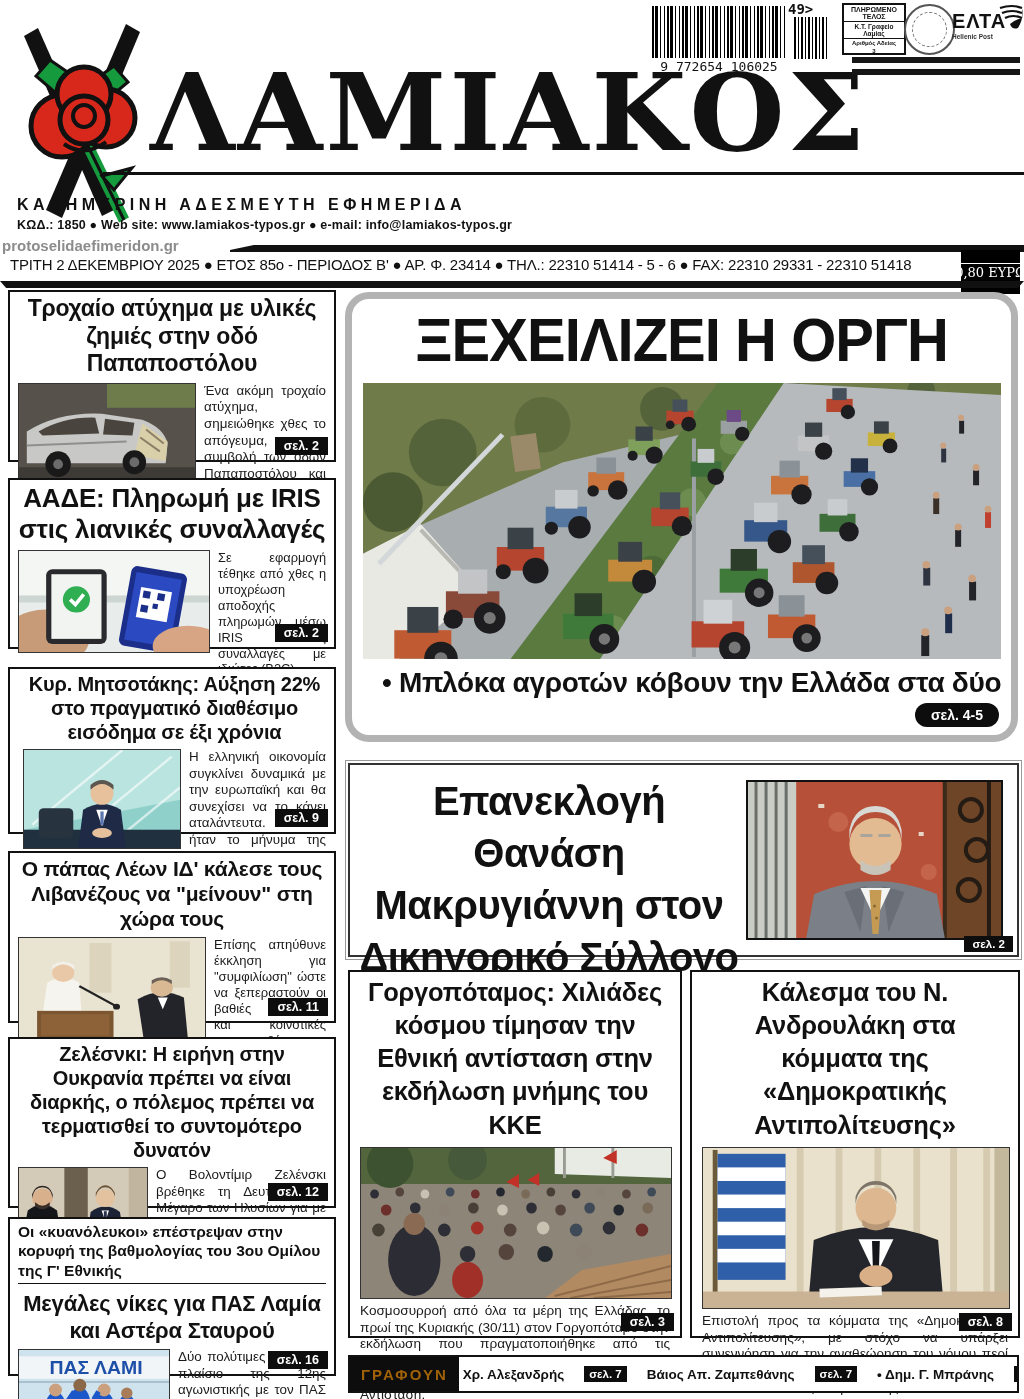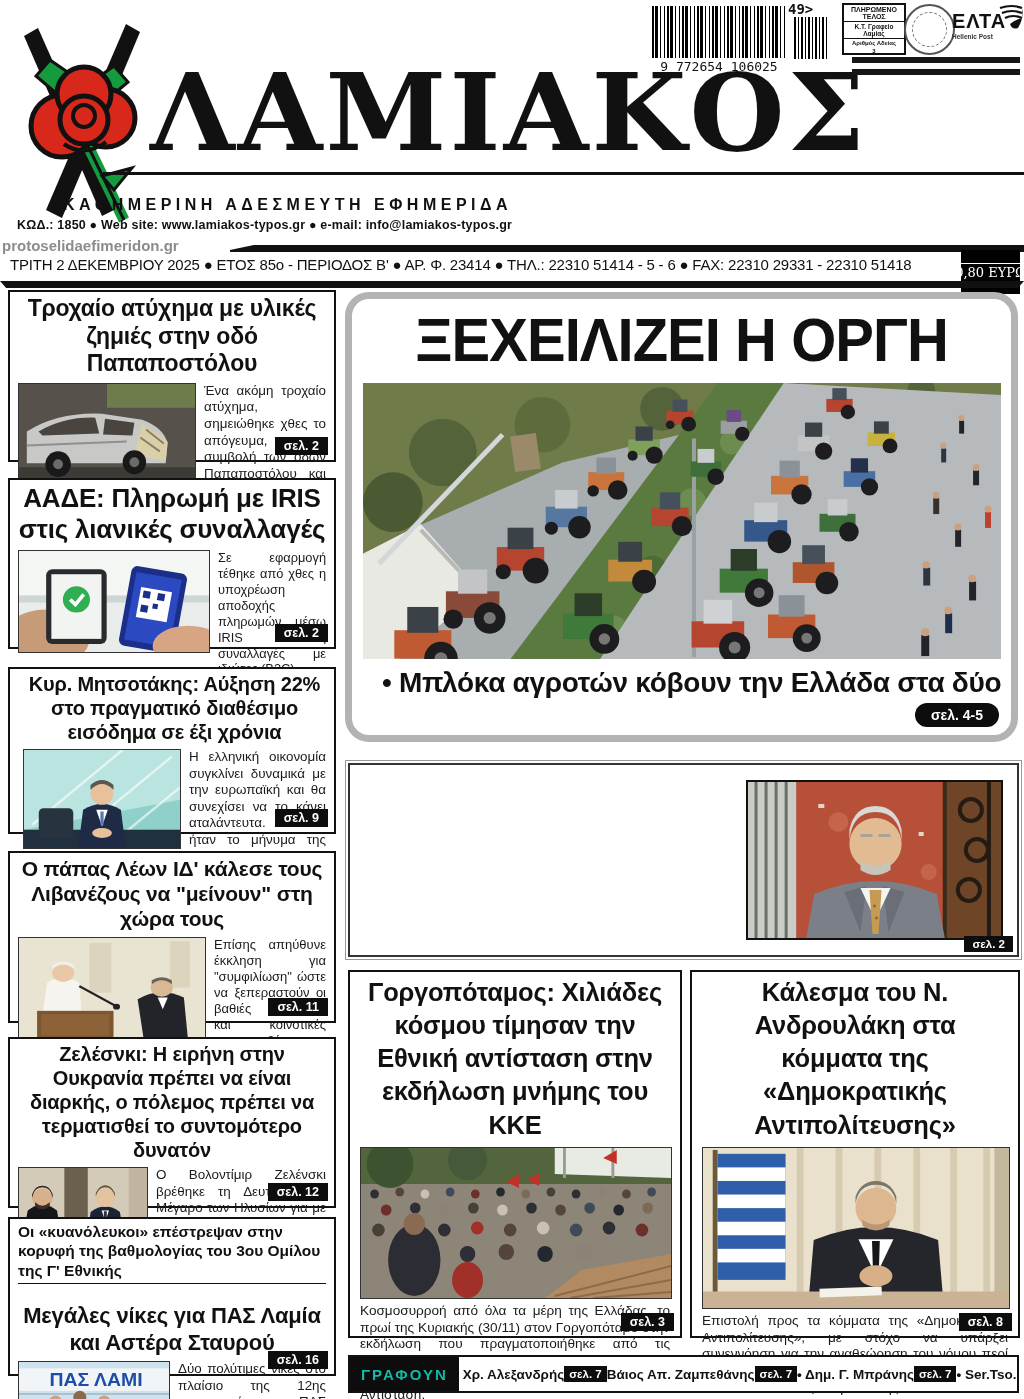--- a/index.html
+++ b/index.html
@@ -6,21 +6,21 @@
   .page{position:relative;width:1024px;height:1399px;background:#fff;margin:0 auto;
         font-family:"Liberation Sans",sans-serif;color:#111;overflow:hidden;}
   .abs{position:absolute;}
 
   
   .title1{left:150px;top:60px;width:872px;font-family:"DejaVu Serif",serif;font-weight:bold;
           font-size:106px;line-height:1;letter-spacing:3px;transform:scaleX(1.03);transform-origin:left center;white-space:nowrap;}
   .title-rule{left:103px;top:172px;width:921px;height:3px;background:#111;}
   .title2{right:10px;top:176px;font-family:"DejaVu Serif",serif;font-weight:bold;font-style:italic;
           font-size:84px;line-height:1;letter-spacing:14px;white-space:nowrap;}
-  .tagline{left:17px;top:196px;font-size:16px;font-weight:bold;letter-spacing:4.5px;margin-left:46px;}
+  .tagline{left:17px;top:196px;font-size:16px;font-weight:bold;letter-spacing:4.5px;}
   .infoline{left:17px;top:218px;font-size:12.5px;font-weight:bold;letter-spacing:.2px;}
 
   .barcode{left:652px;top:6px;width:134px;height:52px;
     background:repeating-linear-gradient(90deg,#000 0 2px,#fff 2px 3px,#000 3px 6px,#fff 6px 8px,#000 8px 9px,#fff 9px 12px,#000 12px 13px,#fff 13px 15px);}
   .barcode-num{left:648px;top:59px;width:142px;text-align:center;font-family:"DejaVu Sans Mono",monospace;font-size:13px;}
   .barcode-addon{left:788px;top:1px;font-family:"DejaVu Sans Mono",monospace;font-weight:bold;font-size:14px;}
   .barcode2{left:794px;top:17px;width:34px;height:42px;
     background:repeating-linear-gradient(90deg,#000 0 2px,#fff 2px 4px,#000 4px 5px,#fff 5px 7px);}
 
   .postalbox{left:842px;top:3px;width:60px;height:48px;border:2px solid #111;font-weight:bold;
@@ -53,21 +53,21 @@
   .aimg svg{display:block;width:100%;height:100%;}
   .abody{font-size:13.4px;line-height:1.24;text-align:justify;color:#1a1a1a;}
   .badge{position:absolute;right:6px;bottom:5px;background:#0d0d0d;color:#fff;font-weight:bold;font-size:12.5px;padding:2px 9px;white-space:nowrap;}
   .kicker{font-size:15.5px;font-weight:bold;line-height:1.25;border-bottom:1px solid #111;padding-bottom:3px;margin-bottom:2px;}
 
   .box1{top:290px;height:172px;} .box1 .ah{font-size:23px;}
   .box2{top:478px;height:171px;} .box2 .ah{font-size:26px;}
   .box3{top:667px;height:167px;padding-left:13px;} .box3 .ah{font-size:20px;}
   .box4{top:851px;height:172px;} .box4 .ah{font-size:21px;}
   .box5{top:1037px;height:171px;} .box5 .ah{font-size:20px;}
-  .box6{top:1217px;height:159px;} .box6 .ah{font-size:22px;margin-top:19px;}
+  .box6{top:1217px;height:159px;} .box6 .ah{font-size:22px;margin-top:7px;}
 
   
   .leadbox{left:345px;top:292px;width:673px;height:450px;border:7px solid #b3b3b3;border-radius:24px;box-sizing:border-box;background:#fff;}
   .leadh{margin-top:6px;text-align:center;font-weight:bold;font-size:61px;letter-spacing:-1px;transform:scaleX(.95);transform-origin:center;white-space:nowrap;}
   .leadphoto{width:638px;height:276px;margin:8px auto 0 auto;overflow:hidden;}
   .leadphoto svg{display:block;width:100%;height:100%;}
   .leadbullet{margin:8px 0 0 30px;font-size:28px;font-weight:bold;letter-spacing:-.3px;}
   .leadpill{position:absolute;right:12px;bottom:8px;background:#0d0d0d;color:#fff;font-weight:bold;font-size:14px;padding:4px 16px;border-radius:16px;}
 
   
@@ -80,22 +80,22 @@
   
   .botbox{position:absolute;top:970px;height:368px;border:2px solid #111;box-sizing:border-box;background:#fff;padding:4px 10px;}
   .botbox .ah{font-size:25.5px;line-height:1.3;}
   .botphoto{margin:5px auto 4px auto;border:1px solid #333;overflow:hidden;}
   .botphoto svg{display:block;width:100%;height:100%;}
   .botleft{left:348px;width:334px;}
   .botright{left:690px;width:330px;}
 
   
   .authbar{left:348px;top:1355px;width:671px;height:38px;border:2px solid #111;box-sizing:border-box;display:flex;align-items:stretch;background:#fff;}
-  .authlabel{background:#0d0d0d;color:#14b8a6;font-weight:bold;font-size:15px;letter-spacing:2px;display:flex;align-items:center;padding:0 11px;flex:none;}
-  .authlist{display:flex;align-items:center;padding:0 4px;gap:0;white-space:nowrap;overflow:hidden;}
+  .authlabel{background:#0d0d0d;color:#a16207;font-weight:bold;font-size:15px;letter-spacing:2px;display:flex;align-items:center;padding:0 11px;flex:none;}
+  .authlist{display:flex;align-items:center;padding:0 4px;gap:20px;white-space:nowrap;overflow:hidden;}
   .authname{font-size:13.5px;font-weight:bold;}
   .authpage{background:#0d0d0d;color:#fff;font-weight:bold;font-size:11.5px;padding:2px 5px;flex:none;}
 </style>
 </head>
 <body>
 
 <div class="page">
 
   <div class="abs" style="left:2px;top:24px;width:160px;height:200px;">
     <svg viewBox="0 0 160 200" width="160" height="200">
@@ -487,20 +487,21 @@
           <circle cx="564" cy="251" r="4" fill="#caa07e"></circle>
             <circle cx="627" cy="127" r="3.4" fill="#caa07e"></circle>
         </g>
       </svg>
     </div>
     <div class="leadbullet">•  Μπλόκα αγροτών κόβουν την Ελλάδα στα δύο</div>
     <div class="leadpill">σελ.  4-5</div>
   </div>
 
   <div class="abs secbox">
+    <div class="sech">Επανεκλογή Θανάση Μακρυγιάννη στον Δικηγορικό Σύλλογο</div>
     <div class="secphoto">
       <svg viewBox="0 0 252 156" preserveAspectRatio="none">
         <rect width="252" height="156" fill="#b65038"></rect>
         <circle cx="90" cy="40" r="10" fill="#c4644a"></circle>
           <circle cx="180" cy="90" r="8" fill="#c4644a"></circle>
         <rect x="70" y="22" width="6" height="4" fill="#e7d6c8"></rect>
           <rect x="170" y="50" width="5" height="4" fill="#e7d6c8"></rect>
         <rect width="48" height="156" fill="#c9cdc6"></rect>
         <path d="M8,0 V156 M18,0 V156 M28,0 V156 M38,0 V156" stroke="#6a6f6a" stroke-width="3"></path>
         <rect x="196" width="56" height="156" fill="#6e4526"></rect>

